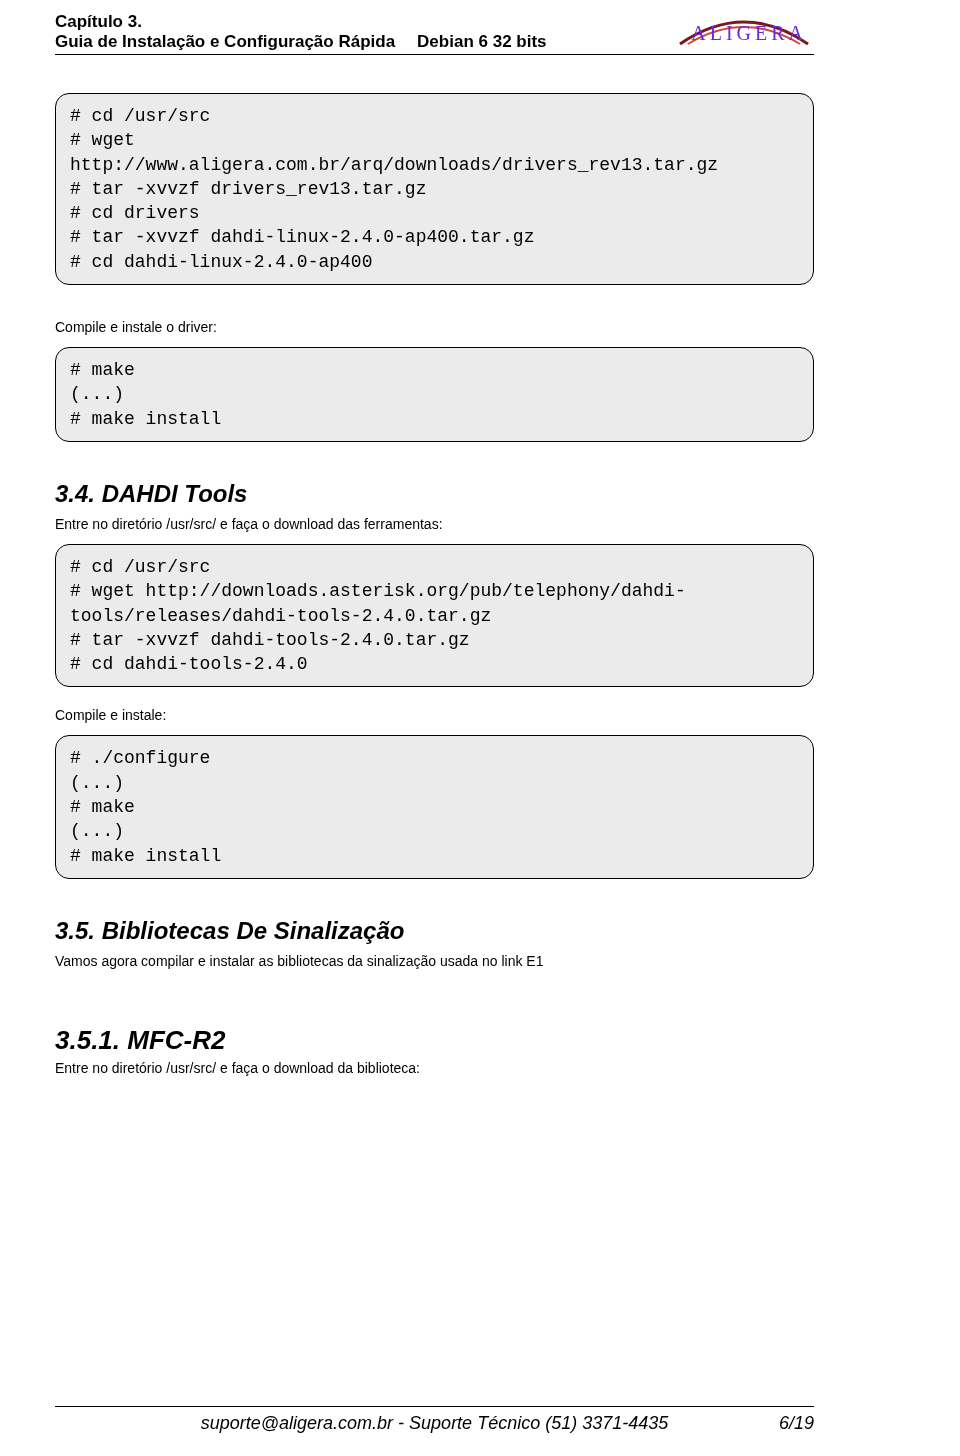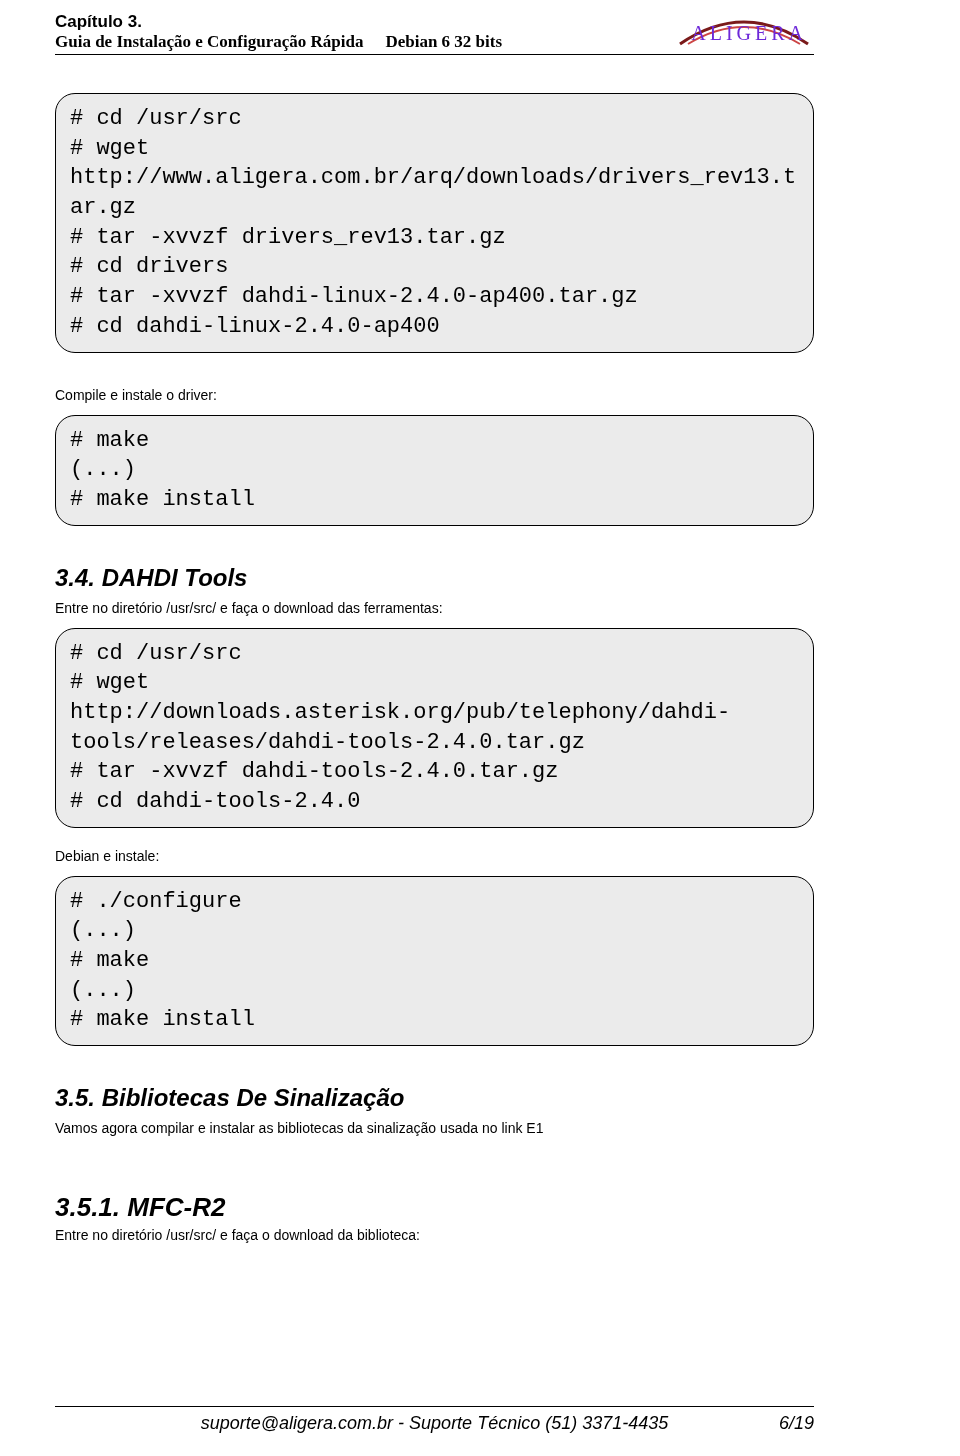--- a/index.html
+++ b/index.html
@@ -25,21 +25,21 @@
     padding-top: 12px;
     padding-bottom: 2px;
   }
   .header-left {
     display: flex;
     flex-direction: column;
     font-size: 17px;
     font-weight: bold;
   }
   .header-left .line1 { }
-  .header-left .line2 { display: flex; font-family: Liberation Serif, serif; }
+  .header-left .line2 { display: flex; }
   .header-left .doc-title-part { white-space: pre; }
   .header-mid {
     margin-left: 22px;
     font-size: 17px;
     font-weight: bold;
   }
   .header-right {
     display: flex;
     align-items: center;
     padding-bottom: 2px;
@@ -48,26 +48,26 @@
     display: flex;
     align-items: center;
     gap: 6px;
   }
   .logo .arc svg { display: block; }
 
   .content { padding-top: 38px; }
 
   .codebox {
     border: 1.5px solid #000;
-    border-radius: 20px;
+    border-radius: 14px;
     background: #ebebeb;
     padding: 10px 14px 10px 14px;
     margin-bottom: 8px;
     font-family: "Courier New", Courier, monospace;
-    font-size: 22px;
+    font-size: 18px;
     line-height: 1.35;
     white-space: pre-wrap;
     word-break: break-word;
   }
 
   p.para {
     font-size: 14px;
     margin: 34px 0 12px 0;
   }
 
@@ -149,21 +149,21 @@
 
     <h2 class="section">3.4. DAHDI Tools</h2>
 
     <p class="para" style="margin-top:8px;">Entre no diretório /usr/src/ e faça o download das ferramentas:</p>
 
     <div class="codebox"># cd /usr/src
 # wget http://downloads.asterisk.org/pub/telephony/dahdi-tools/releases/dahdi-tools-2.4.0.tar.gz
 # tar -xvvzf dahdi-tools-2.4.0.tar.gz
 # cd dahdi-tools-2.4.0</div>
 
-    <p class="para" style="margin-top:20px;">Debian e instale:</p>
+    <p class="para" style="margin-top:20px;">Compile e instale:</p>
 
     <div class="codebox"># ./configure
 (...)
 # make
 (...)
 # make install</div>
 
     <h2 class="section">3.5. Bibliotecas De Sinalização</h2>
 
     <p class="para" style="margin-top:8px;">Vamos agora compilar e instalar as bibliotecas da sinalização usada no link E1</p>

